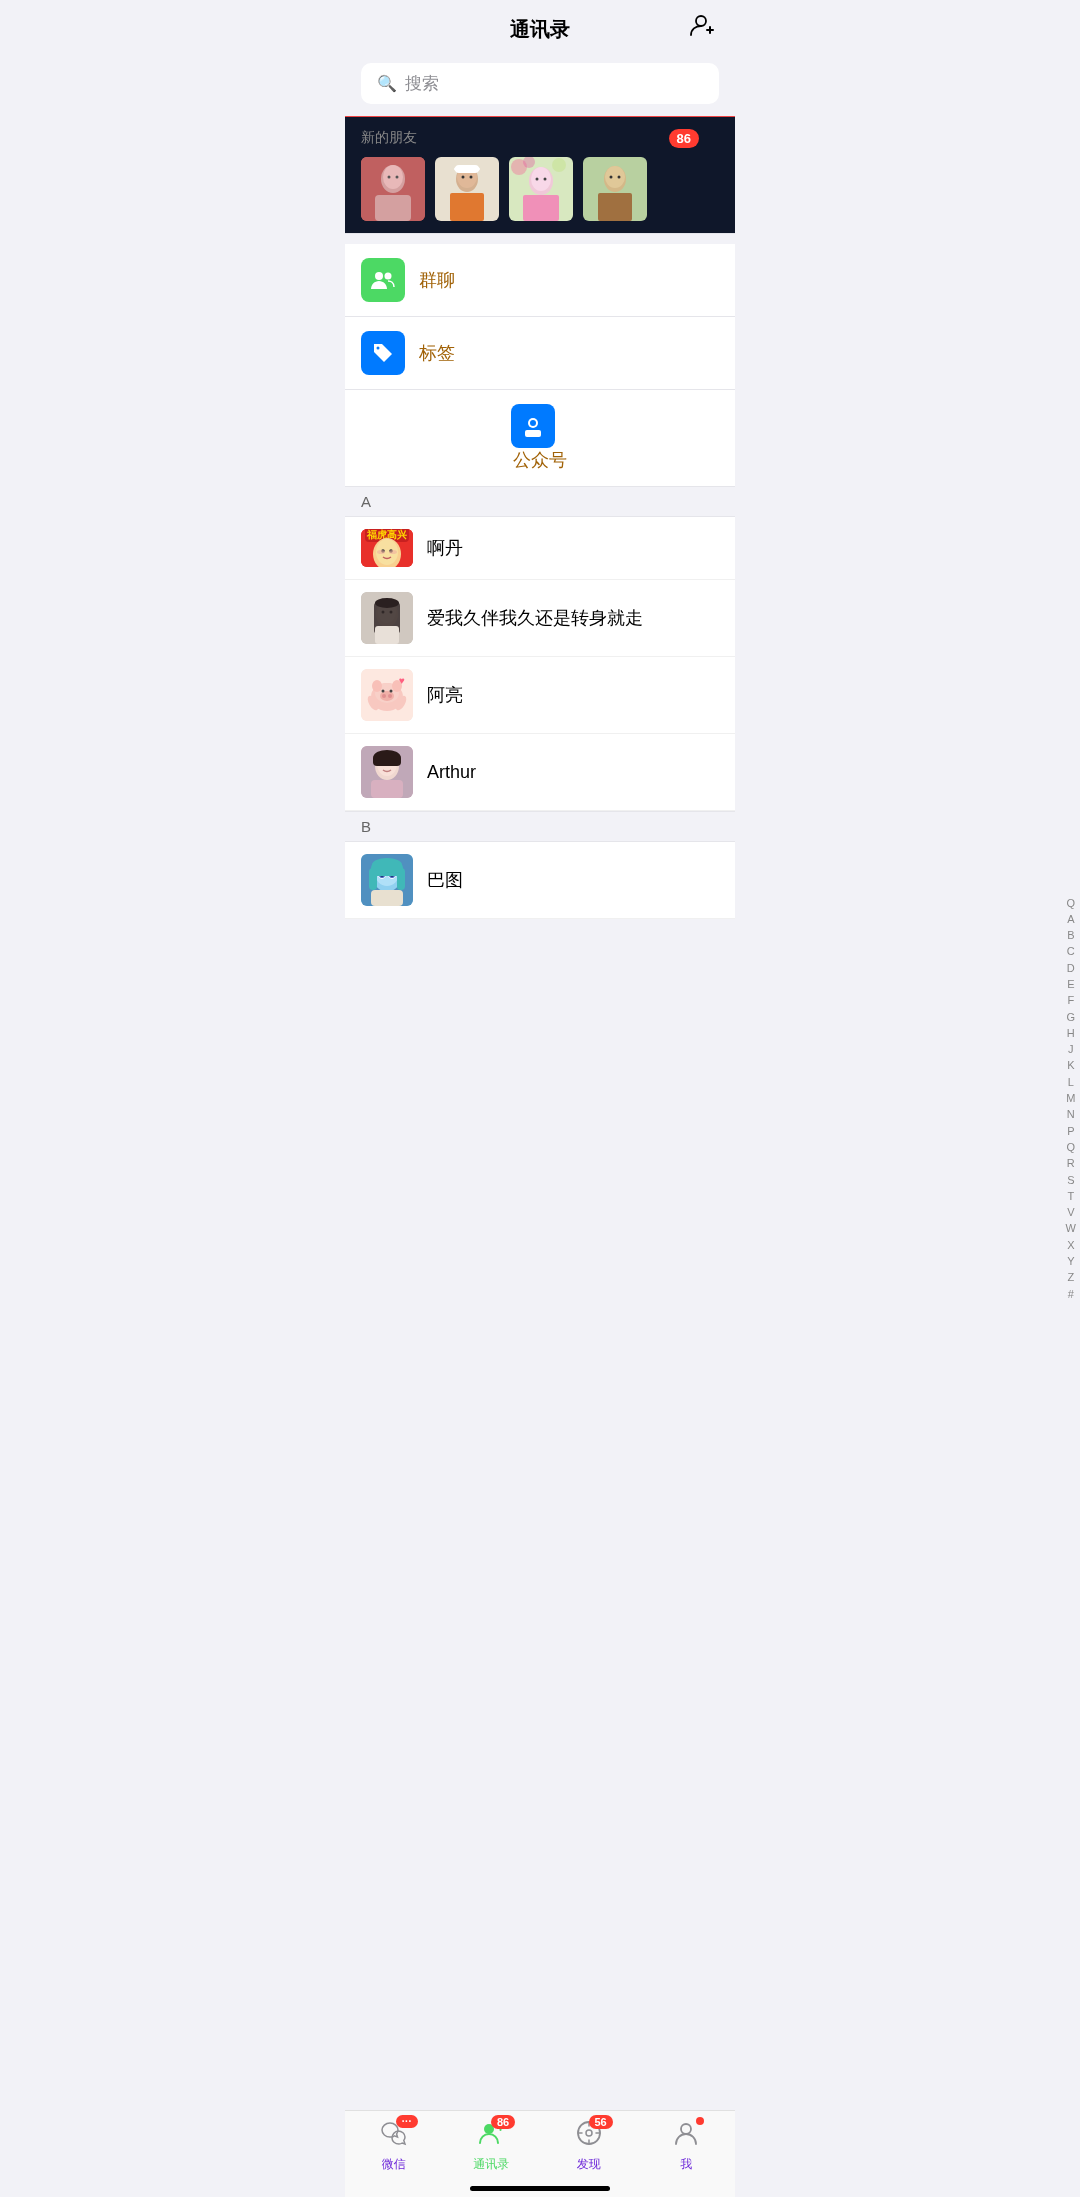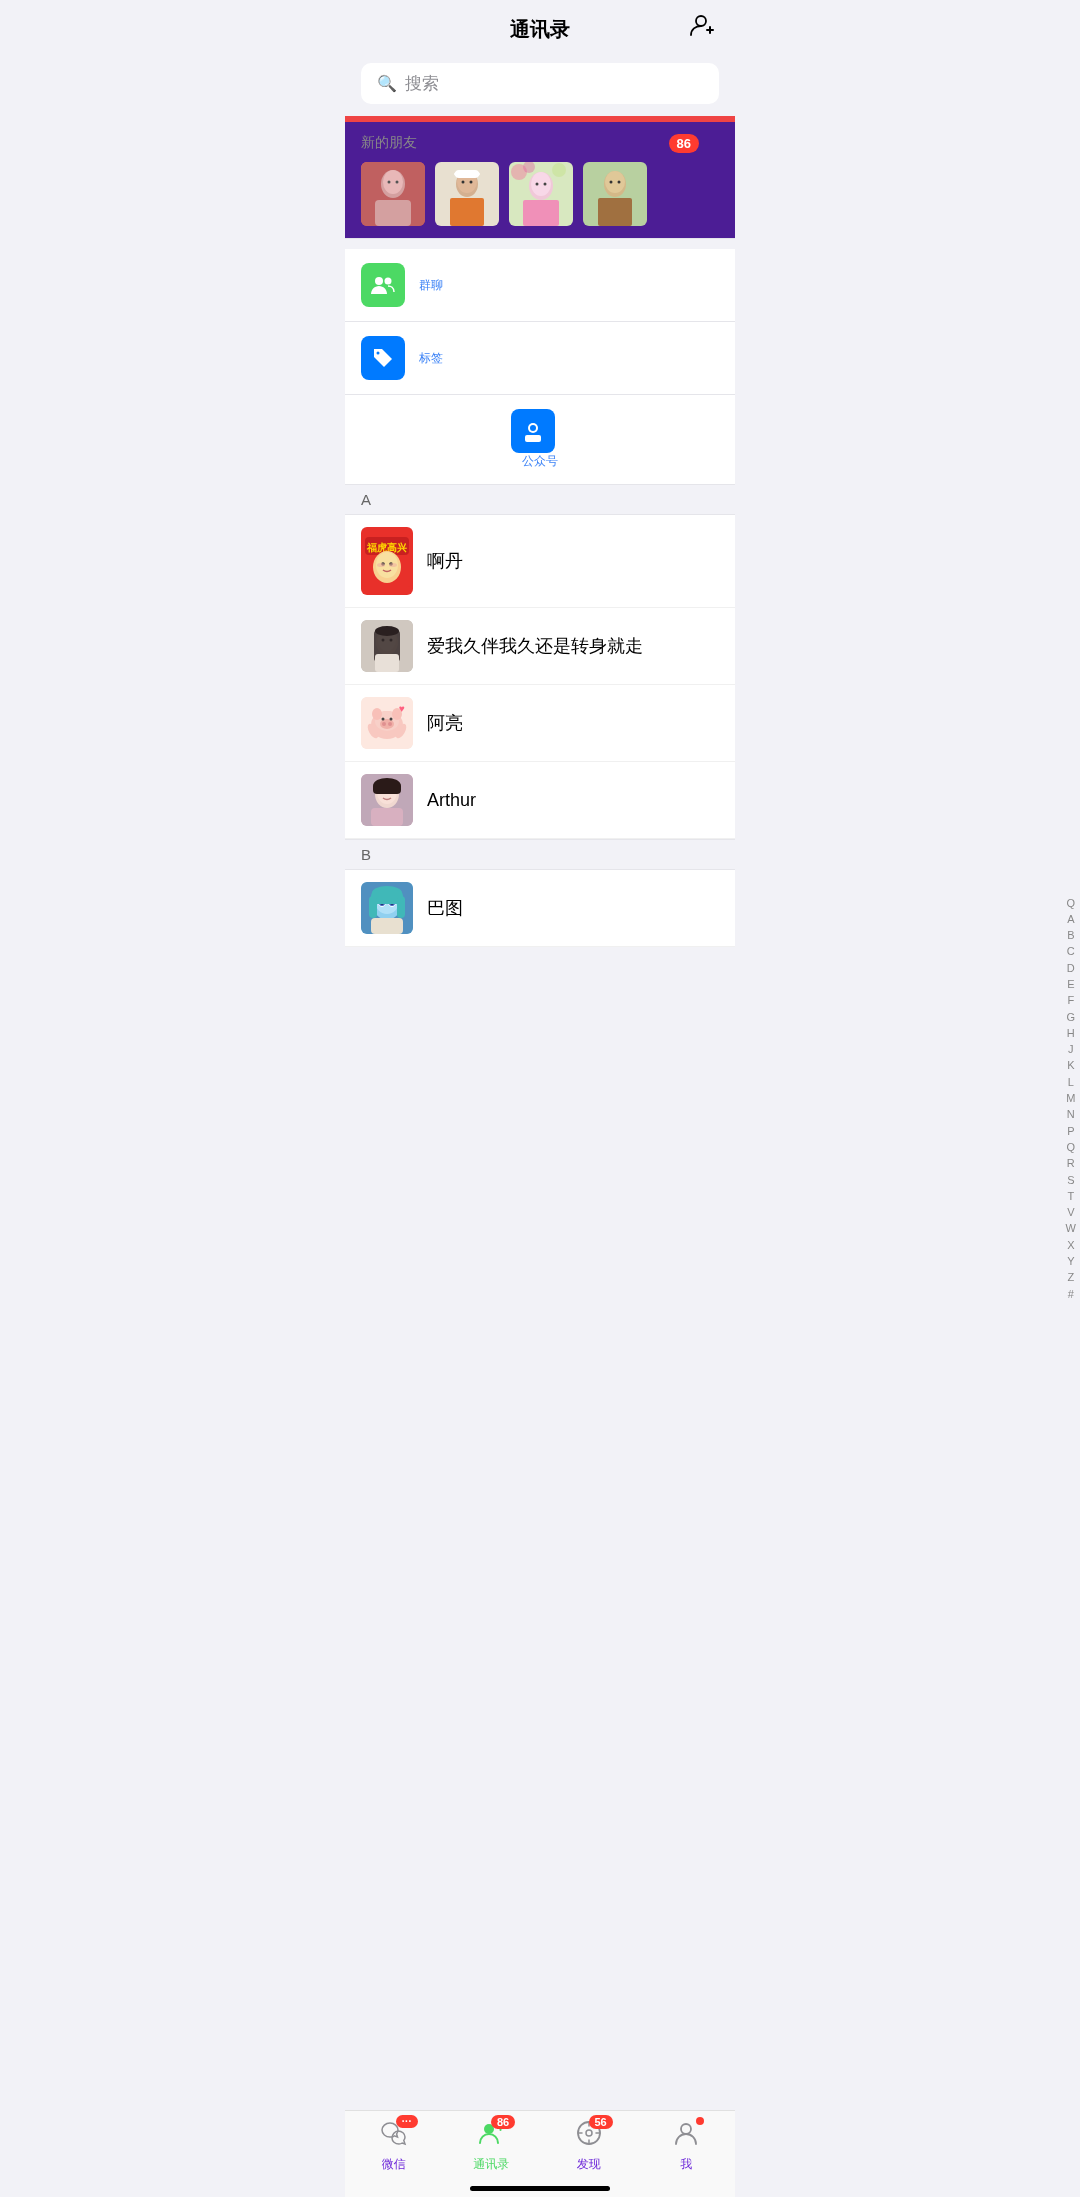--- a/index.html
+++ b/index.html
@@ -54,23 +54,23 @@
       color: #8e8e93;
       font-size: 16px;
     }
     .search-placeholder {
       color: #8e8e93;
       font-size: 17px;
     }
 
     
     .new-friends-section {
-      background: #4c1d95;
+      background: #0f172a;
       padding: 12px 16px;
-      border-top: 6px solid #ef4444;
+      border-top: 1px solid #ef4444;
       border-bottom: 1px solid #e5e5ea;
       position: relative;
     }
     .section-label {
       font-size: 14px;
       color: #888;
       margin-bottom: 10px;
     }
     .friends-avatars {
       display: flex;
@@ -121,22 +121,22 @@
       display: flex;
       align-items: center;
       justify-content: center;
       margin-right: 14px;
       flex-shrink: 0;
     }
     .menu-icon.green { background: #4cd964; }
     .menu-icon.blue { background: #007aff; }
     .menu-icon svg { width: 26px; height: 26px; fill: #fff; }
     .menu-label {
-      font-size: 12px;
-      color: #3b82f6;
+      font-size: 18px;
+      color: #a16207;
     }
 
     
     .section-header {
       background: #f2f2f7;
       padding: 6px 16px;
       font-size: 15px;
       color: #666;
       font-weight: 500;
       border-top: 1px solid #e5e5ea;
@@ -253,21 +253,21 @@
     .scroll-content {
       padding-bottom: 90px;
     }
 
     
     .av-red { background: linear-gradient(135deg, #e8766b, #c04a4a); }
 
     
     .cartoon-avatar {
       width: 52px;
-      height: 68px;
+      height: 38px;
       border-radius: 6px;
       background: #e8302a;
       display: flex;
       align-items: center;
       justify-content: center;
       color: #fff;
       font-size: 10px;
     }
 
     .home-bar {

